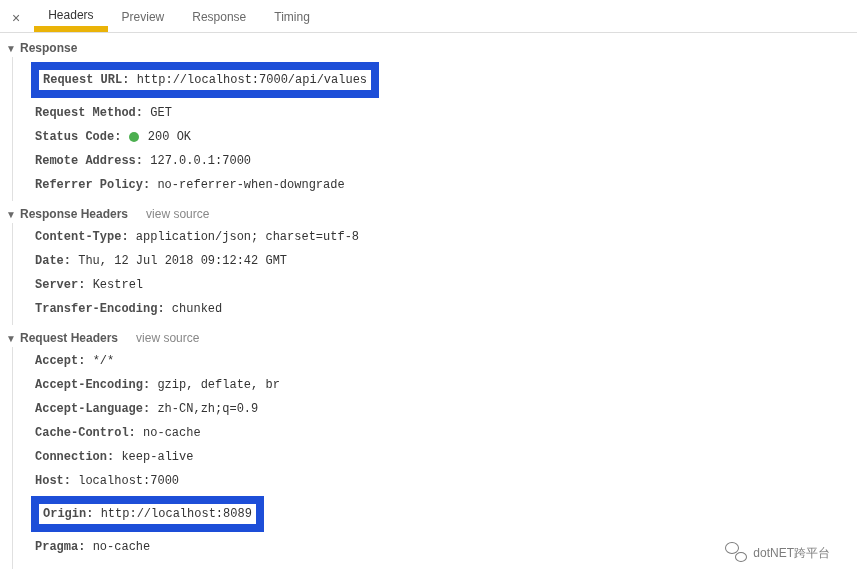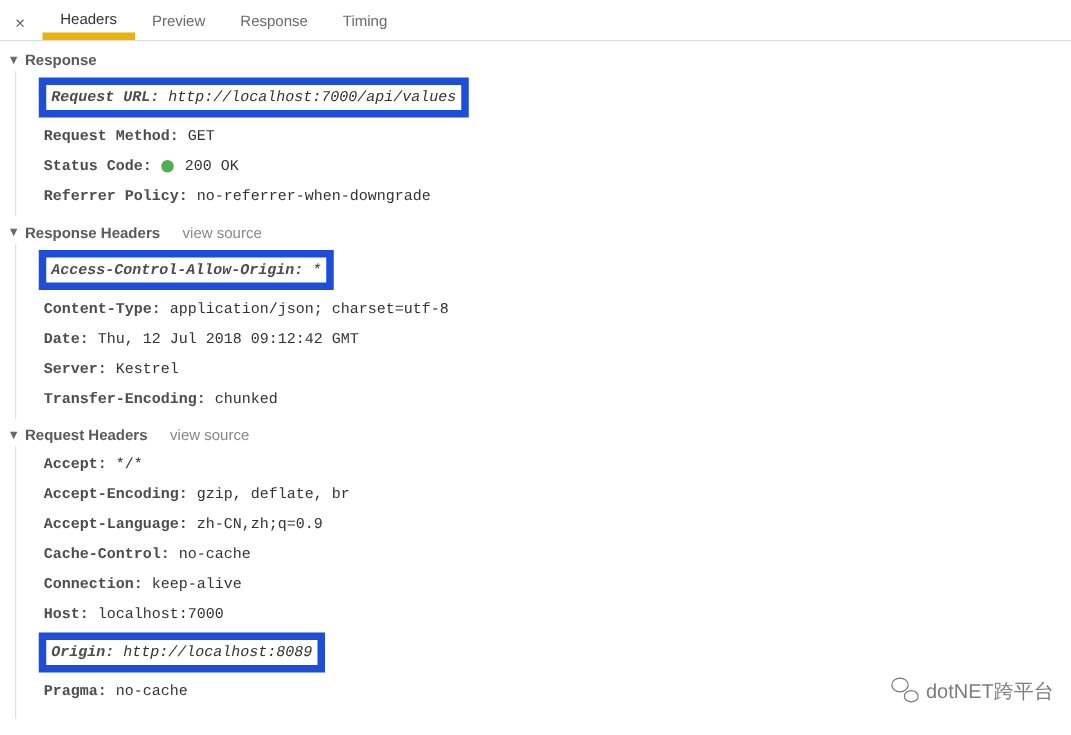--- a/index.html
+++ b/index.html
@@ -76,44 +76,43 @@
       font-family: "Consolas", "Courier New", monospace;
       font-size: 12px;
       line-height: 1.5;
       color: #333;
     }
     .row b {
       font-weight: bold;
       color: #4d4d4d;
     }
     .highlight-box {
-      border: 6px solid #1d4ed8;
+      border: 8px solid #1d4ed8;
       display: inline-block;
       padding: 1px 4px;
       margin-left: -4px;
-      font-style: italic;
     }
     .status-dot {
       display: inline-block;
       width: 10px;
       height: 10px;
       border-radius: 50%;
       background: #4caf50;
       margin-right: 2px;
       vertical-align: middle;
     }
     .watermark {
       position: absolute;
-      right: 14px;
+      right: 27px;
       bottom: 24px;
       display: flex;
       align-items: center;
       gap: 6px;
       color: #666;
-      font-size: 16px;
+      font-size: 12px;
       opacity: 0.85;
     }
     .wechat-icon {
       width: 22px;
       height: 22px;
       position: relative;
     }
     .wechat-icon .c1 {
       width: 14px; height: 12px; border: 1.5px solid #666; border-radius: 50%;
       position: absolute; left: 0; top: 0;
@@ -151,39 +150,37 @@
       <div class="row">
         <b>Request Method:</b>
         <span>GET</span>
       </div>
       <div class="row">
         <b>Status Code:</b>
         <span class="status-dot"></span>
         <span>200 OK</span>
       </div>
       <div class="row">
+        <b>Remote Address:</b>
+        <span>127.0.0.1:7000</span>
+      </div>
+      <div class="row">
         <b>Referrer Policy:</b>
         <span>no-referrer-when-downgrade</span>
       </div>
     </div>
   </div>
 
   <div class="section">
     <div class="section-header">
       <span class="arrow">▼</span>
       <span class="section-title">Response Headers</span>
       <span class="view-source">view source</span>
     </div>
     <div class="rows">
-      <div class="row">
-        <span class="highlight-box">
-          <b>Access-Control-Allow-Origin:</b>
-          <span>*</span>
-        </span>
-      </div>
       <div class="row">
         <b>Content-Type:</b>
         <span>application/json; charset=utf-8</span>
       </div>
       <div class="row">
         <b>Date:</b>
         <span>Thu, 12 Jul 2018 09:12:42 GMT</span>
       </div>
       <div class="row">
         <b>Server:</b>

